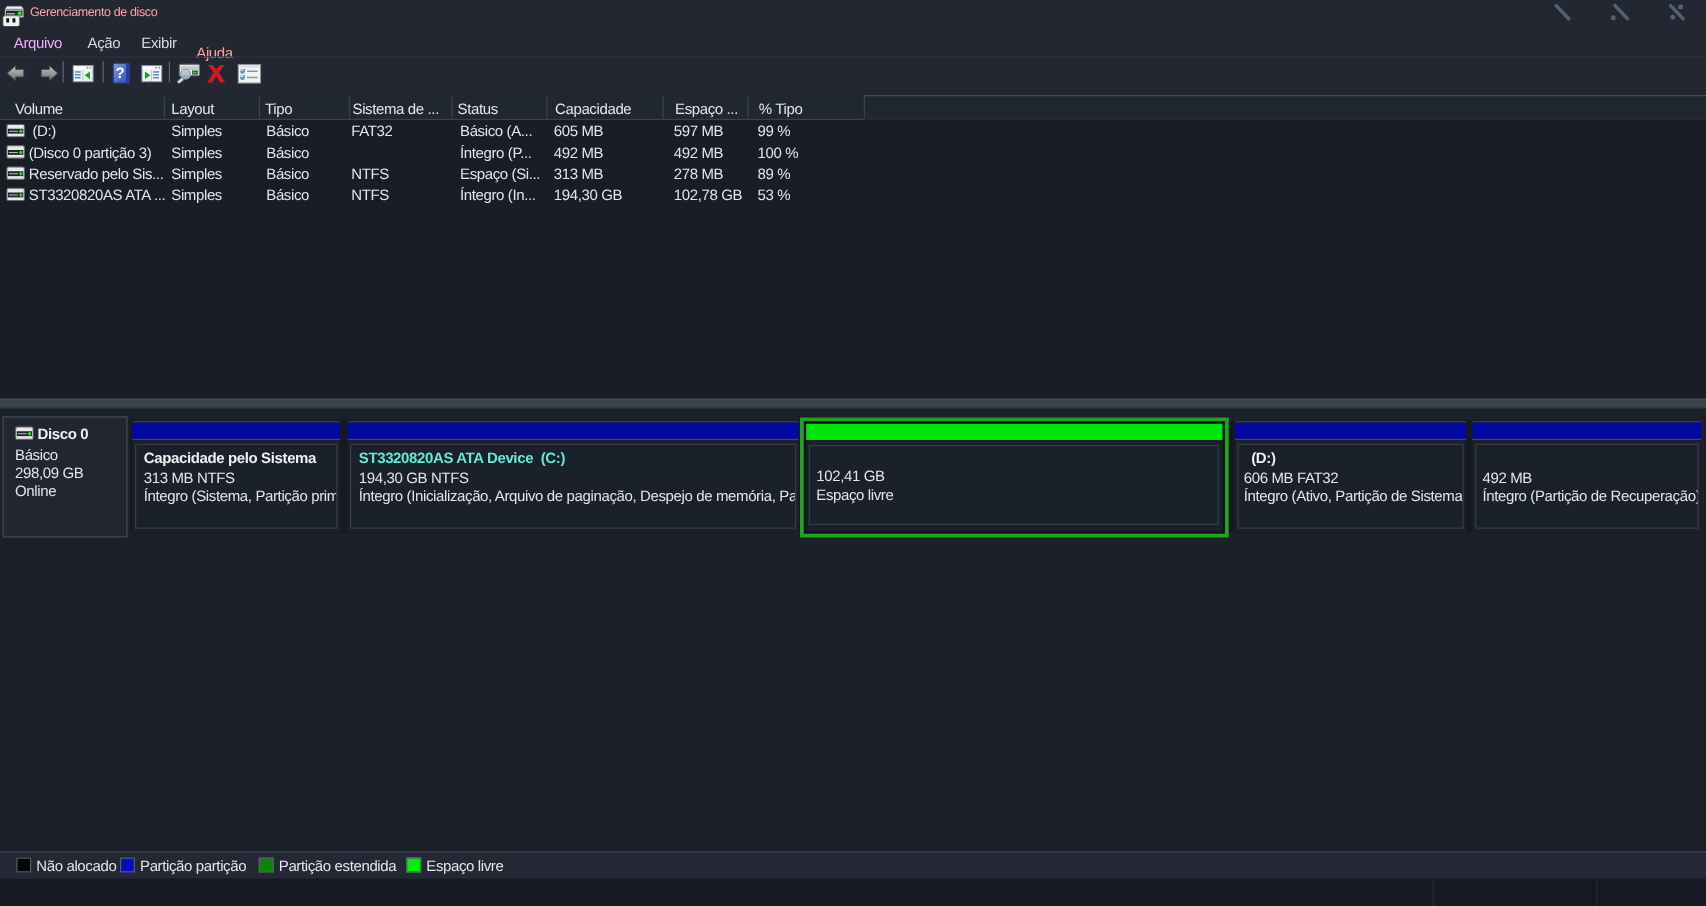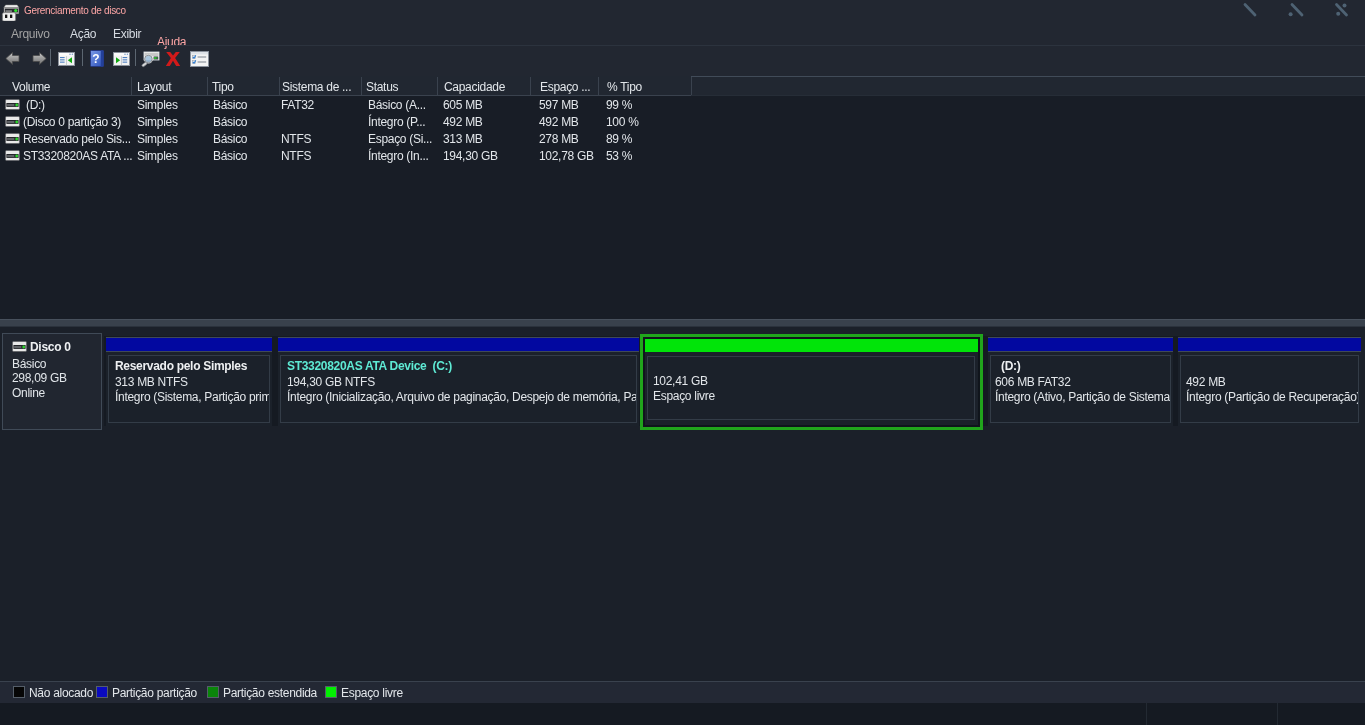--- a/index.html
+++ b/index.html
@@ -30,21 +30,21 @@
   <g stroke="#4e6273" stroke-width="2.8" stroke-linecap="round" fill="#4e6273">
     <line x1="5" y1="2.5" x2="15" y2="13"></line>
     <line x1="52" y1="2.5" x2="62" y2="13"></line>
     <circle cx="50.6" cy="12.2" r="2" stroke="none"></circle>
     <line x1="96.5" y1="2.5" x2="106.5" y2="13"></line>
     <circle cx="104.5" cy="3.6" r="2" stroke="none"></circle>
     <circle cx="98.2" cy="11.8" r="2" stroke="none"></circle>
   </g>
 </svg>
 
-<div class="txt" style="left:11px;top:27px;color:#a3a3a3">Arquivo</div>
+<div class="txt" style="left:11px;top:27px;color:#f0abfc">Arquivo</div>
 <div class="txt" style="left:70px;top:27px;color:#d6dbe2">Ação</div>
 <div class="txt" style="left:113px;top:27px;color:#d6dbe2">Exibir</div>
 <div class="txt" style="left:157px;top:35px;color:#fca5a5">Ajuda</div>
 <div class="abs" style="left:0;top:45px;width:1365px;height:1px;background:#2c333e"></div>
 
 <svg class="abs" style="left:5px;top:52px" width="42" height="14" viewBox="0 0 42 14">
   <defs>
     <linearGradient id="arg" x1="0" y1="0" x2="0" y2="1">
       <stop offset="0" stop-color="#c8c8c8"></stop>
         <stop offset="0.5" stop-color="#9a9a9a"></stop>
@@ -212,21 +212,21 @@
 <div class="txt" style="left:30px;top:340px;font-weight:bold;color:#eef0f2">Disco 0</div>
 <div class="txt" style="left:12px;top:357px">Básico</div>
 <div class="txt" style="left:12px;top:371px">298,09 GB</div>
 <div class="txt" style="left:12px;top:386px">Online</div>
 
 <div class="abs" style="left:104px;top:336px;width:1257px;height:90px;background:#151a22"></div>
 
 <div class="abs" style="left:106px;top:337px;width:166px;height:88.5px;border-top:1px solid #404a57;box-sizing:border-box;background:#1b212a">
   <div style="position:absolute;left:0;top:0;width:100%;height:14px;background:#0208a0;border-bottom:1px solid #404a57;box-sizing:border-box"></div>
   <div style="position:absolute;left:2px;top:17px;right:2px;bottom:3px;border:1px solid #333c47;overflow:hidden">
-    <div class="txt" style="left:6px;top:3px;font-weight:bold;color:#eef0f2">Reservado pelo Simples</div>
+    <div class="txt" style="left:6px;top:3px;font-weight:bold;color:#eef0f2">Capacidade pelo Sistema</div>
     <div class="txt" style="left:6px;top:18.5px">313 MB NTFS</div>
     <div class="txt" style="left:6px;top:33.5px">Íntegro (Sistema, Partição primária)</div>
   </div>
 </div>
 
 <div class="abs" style="left:278px;top:337px;width:360.5px;height:88.5px;border-top:1px solid #404a57;box-sizing:border-box;background:#1b212a">
   <div style="position:absolute;left:0;top:0;width:100%;height:14px;background:#0208a0;border-bottom:1px solid #404a57;box-sizing:border-box"></div>
   <div style="position:absolute;left:2px;top:17px;right:2px;bottom:3px;border:1px solid #333c47;overflow:hidden">
     <div class="txt" style="left:6px;top:3px;font-weight:bold;color:#5eead4">ST3320820AS ATA Device  (C:)</div>
     <div class="txt" style="left:6px;top:18.5px">194,30 GB NTFS</div>

